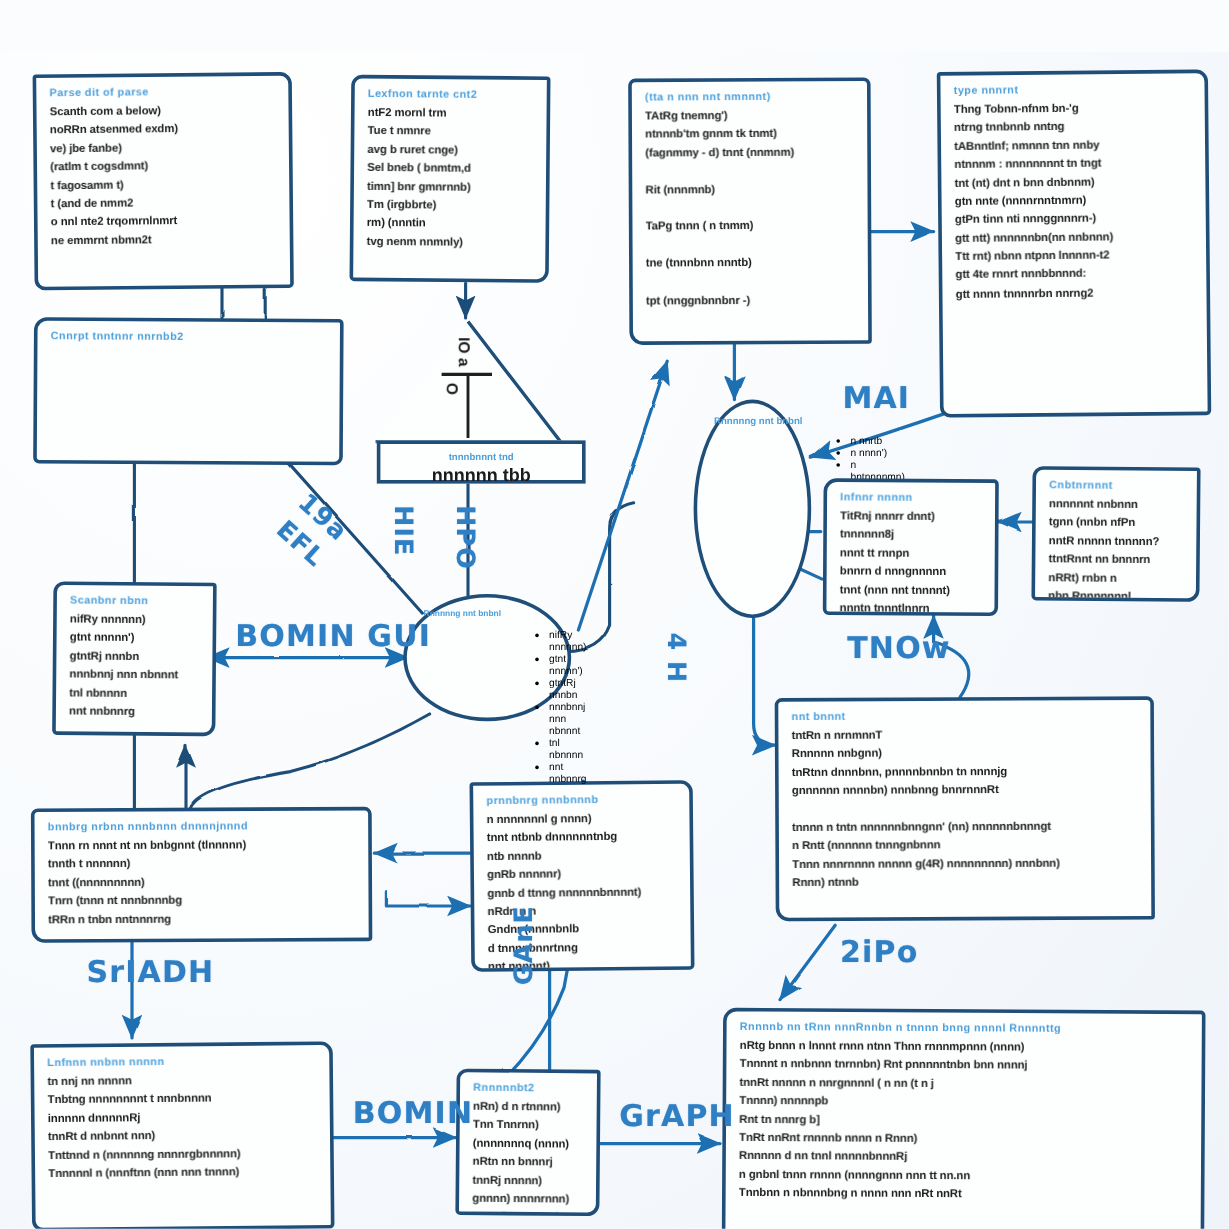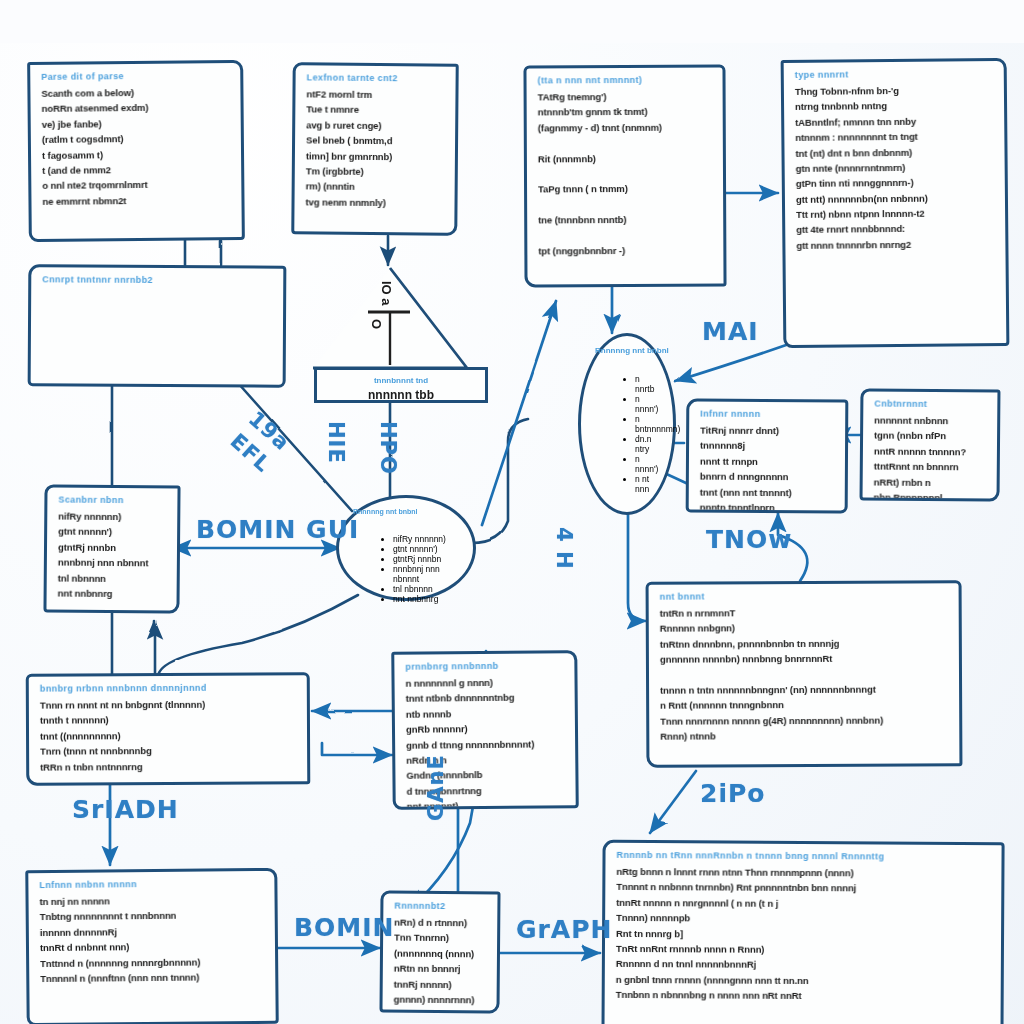--- a/index.html
+++ b/index.html
@@ -54,39 +54,39 @@
     letter-spacing:-.1px;
   }
 
   
   .ellipse{
     position:absolute;
     box-sizing:border-box;
     background:#fdfefe;
     border:3px solid #1f4e79;
     border-radius:50%;
-    display:flex;flex-direction:column;
+    display:flex;flex-direction:row;
     justify-content:flex-start;
     padding:10px 14px;
   }
   .ellipse .hdr{color:#4a9fdc;font-size:8px;font-weight:bold;filter:blur(.35px);margin-bottom:3px;white-space:nowrap;}
   .ellipse li{font-size:8.5px;}
 
   
   .tri-wrap{position:absolute;}
   .trap{
     position:absolute;
     box-sizing:border-box;
     background:#fdfefe;
     border:3px solid #1f4e79;
     padding:6px 10px;
     text-align:center;
   }
   .trap .hdr{color:#4a9fdc;font-size:8px;font-weight:bold;filter:blur(.4px);white-space:nowrap;}
-  .trap .sub{color:#1b1b1b;font-size:12px;font-weight:bold;filter:blur(.55px);white-space:nowrap;margin-top:3px;}
+  .trap .sub{color:#1b1b1b;font-size:15px;font-weight:bold;filter:blur(.55px);white-space:nowrap;margin-top:3px;}
 
   
   #edges{position:absolute;left:0;top:0;width:1024px;height:1024px;pointer-events:none;}
 
   
   .elabel{
     position:absolute;
     color:#2f7fc4;
     font-family:"DejaVu Sans", sans-serif;
     font-weight:bold;
@@ -299,21 +299,21 @@
     <ul>
       <li>nifRy nnnnnn)</li>
       <li>gtnt nnnnn')</li>
       <li>gtntRj nnnbn</li>
       <li>nnnbnnj nnn nbnnnt</li>
       <li>tnl nbnnnn</li>
       <li>nnt nnbnnrg</li>
     </ul>
   </div>
 
-  <div class="node skew-d" style="left:686px;top:356px;width:162px;height:114px;">
+  <div class="node skew-d" style="left:686px;top:356px;width:146px;height:114px;">
     <div class="hdr">Infnnr nnnnn</div>
     <ul>
       <li>TitRnj  nnnrr  dnnt)</li>
       <li>tnnnnnn8j</li>
       <li>nnnt  tt rnnpn</li>
       <li>bnnrn  d  nnngnnnnn</li>
       <li>tnnt (nnn nnt tnnnnt)</li>
       <li>nnntn  tnnntlnnrn</li>
     </ul>
   </div>

